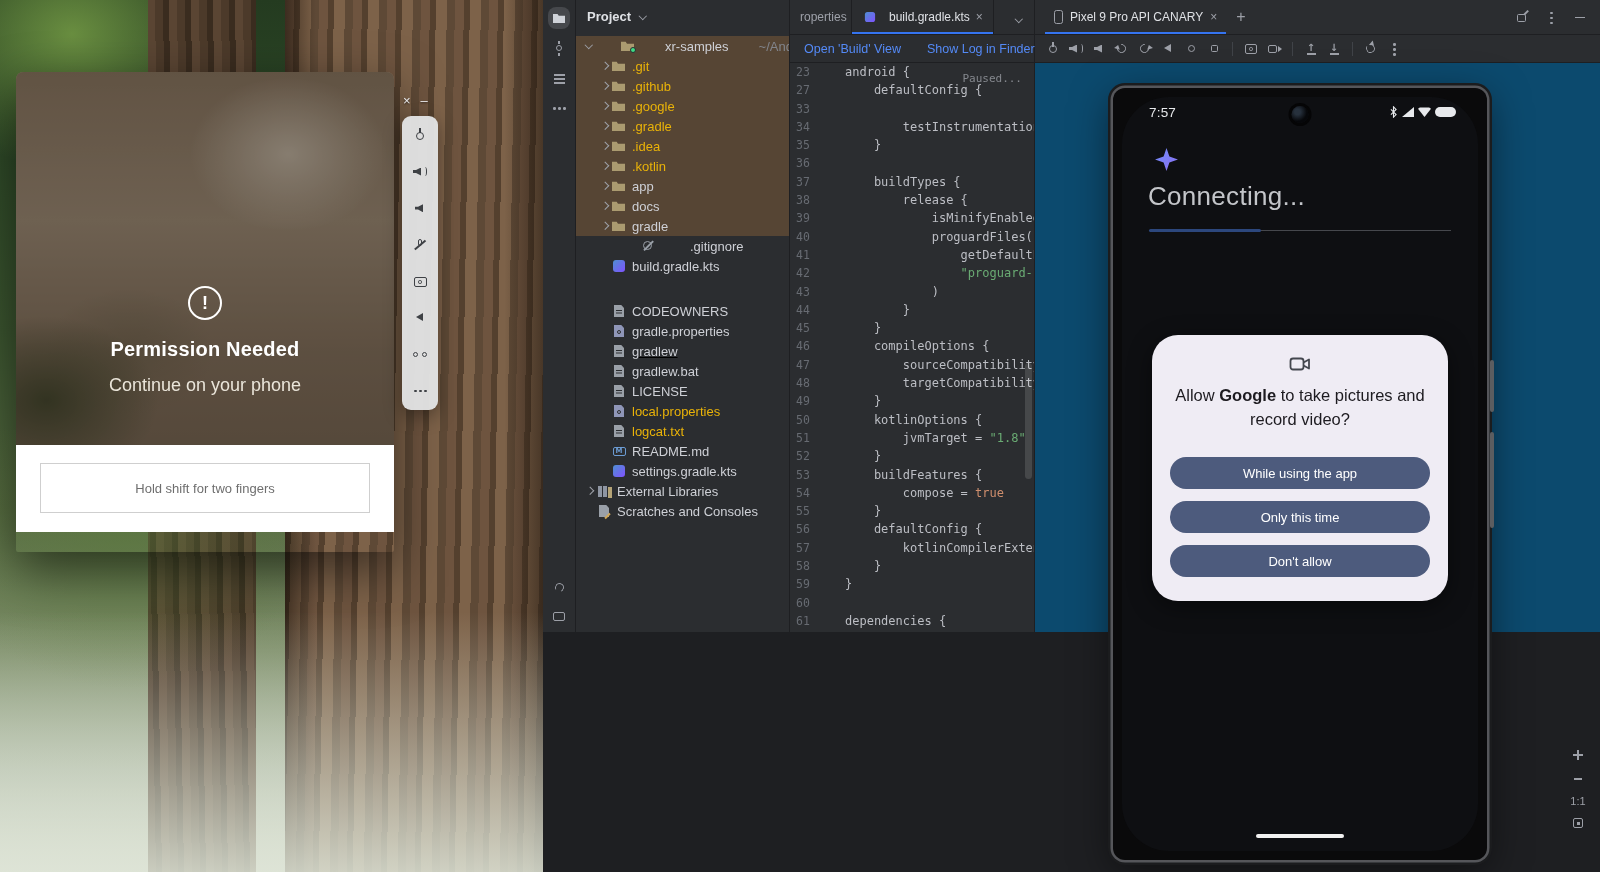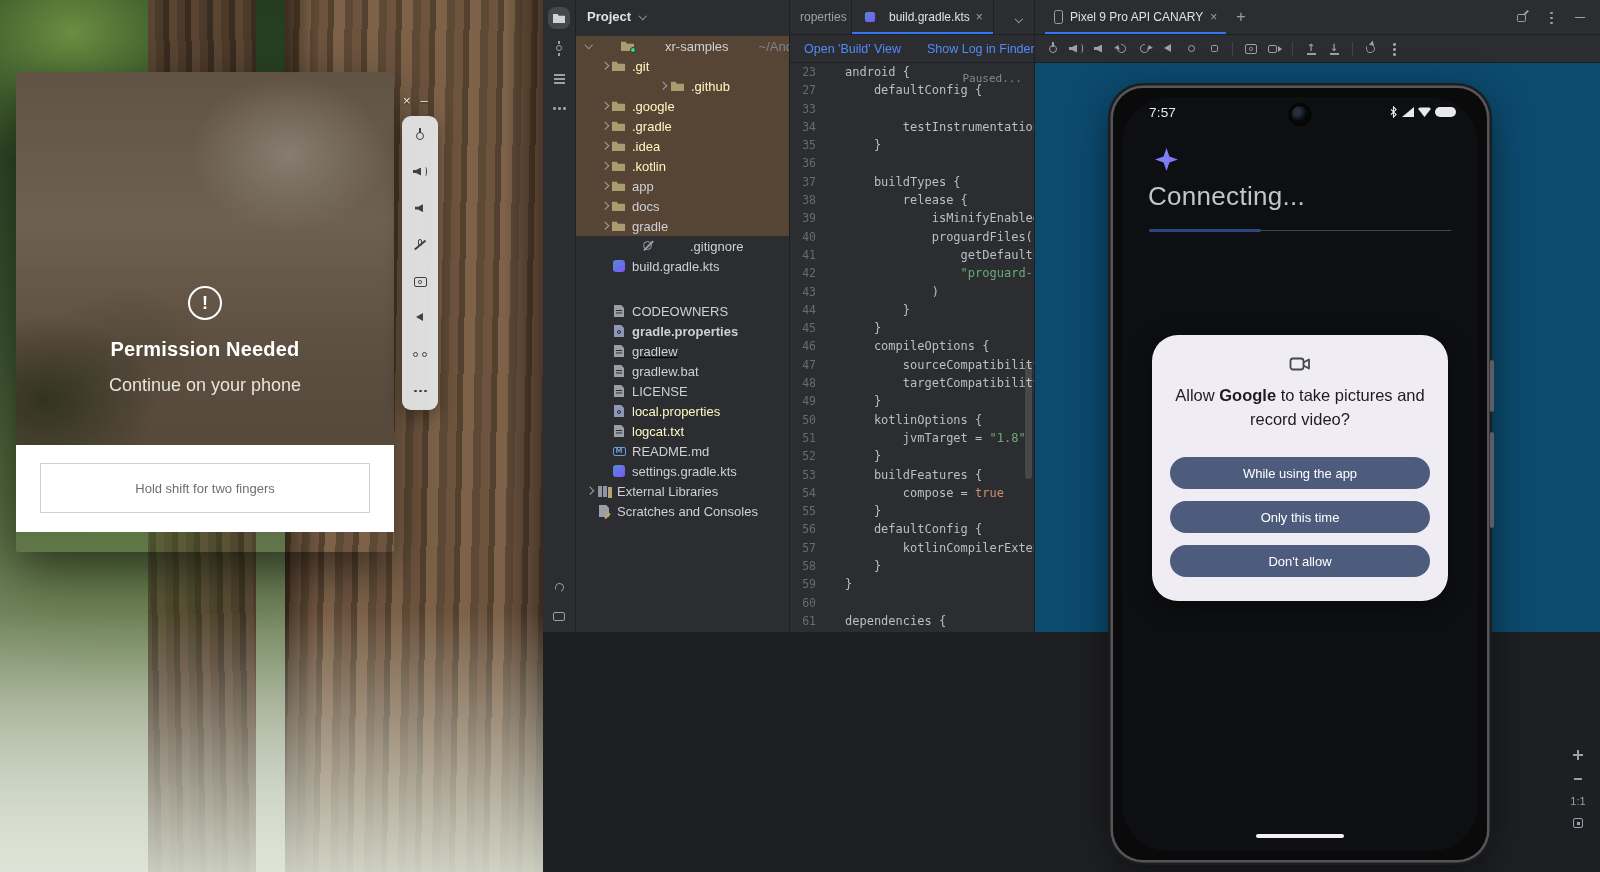--- a/index.html
+++ b/index.html
@@ -112,60 +112,60 @@
   .ico-config::after{left:5.5px;top:6.5px;width:4px;height:4px;border:1.2px solid #2b2d30;border-radius:50%}
   .ico-markdown::before{left:1.5px;top:3.5px;width:13px;height:9px;border:1.2px solid #6b9bd2;border-radius:2px}
   .ico-markdown::after{content:'M';left:0;top:5px;width:16px;text-align:center;font:700 7px/7px "DejaVu Sans",sans-serif;color:#6b9bd2}
   .ico-ignore::before{left:3px;top:3px;width:9px;height:9px;border:1.5px solid #9aa0a8;border-radius:50%}
   .ico-ignore::after{left:1.5px;top:7.25px;width:12.5px;height:1.5px;background:#9aa0a8;transform:rotate(-45deg)}
   .ico-libraries::before{left:2px;top:2.5px;width:3.5px;height:11px;background:#8f96a3;box-shadow:5px 0 0 #8f96a3,10px 1px 0 #b5a477}
   .ico-scratches::before{left:3px;top:1.5px;width:10px;height:12.5px;background:#9aa0a8;clip-path:polygon(0 0,68% 0,100% 28%,100% 100%,0 100%)}
   .ico-scratches::after{right:1px;bottom:2px;width:7px;height:2px;background:#d0a759;transform:rotate(-45deg)}
   .ico.sm{transform:scale(.85)}
   .tlabel{color:#ced0d6}
-  .tlabel.orange{color:#fef9c3}
+  .tlabel.orange{color:#eab308}
   .tsuffix{color:#82858c;margin-left:6px}
 
   
   .editor{width:245px;border-right:1px solid #1e1f22;display:flex;flex-direction:column;position:relative}
   .tabbar{height:35px;display:flex;align-items:stretch;border-bottom:1px solid #1e1f22;position:relative;flex:0 0 35px}
   .etab{display:flex;align-items:center;gap:6px;padding:0 10px;border-right:1px solid #1e1f22;cursor:pointer}
   .etab.partial{max-width:62px;overflow:hidden}
   .etab-label{font-size:12px;color:#9da0a8;white-space:nowrap}
   .etab.active .etab-label{color:#dfe1e5}
   .etab.active{box-shadow:inset 0 -2px 0 #3574f0}
   .tab-close{color:#9da0a8;font-size:12px;cursor:pointer}
   .tabsmore{position:absolute;right:8px;top:13px;cursor:pointer}
   .notifbar{height:28px;flex:0 0 28px;display:flex;align-items:center;gap:26px;padding-left:14px;border-bottom:1px solid #1e1f22}
   .elink{color:#548af7;font-size:12.5px;cursor:pointer;white-space:nowrap}
   .codearea{flex:1;position:relative;overflow:hidden;font-family:"DejaVu Sans Mono",monospace}
   #code-lines{position:absolute;inset:0}
   .cl{display:flex;height:18.3px;line-height:18.3px;font-size:12px;white-space:pre}
   .cl.hl{background:#3d4046}
-  .ln{flex:0 0 26px;text-align:right;color:#676b72;font-size:11.5px}
+  .ln{flex:0 0 26px;text-align:center;color:#676b72;font-size:11.5px}
   .hl .ln{color:#d8dade}
   .ct{padding-left:29px;color:#bcbec4}
   .ct .str{color:#6aab73}
   .ct .kw{color:#cf8e6d}
   .paused{position:absolute;top:9px;right:12px;font-size:11px;color:#85888e;z-index:2}
   .vscroll{position:absolute;right:2px;top:300px;width:7px;height:116px;border-radius:4px;background:rgba(255,255,255,.13);z-index:2}
 
   
   .devices{flex:1;display:flex;flex-direction:column;background:#0c4a6e}
   .dev-tabbar{height:35px;flex:0 0 35px;background:#2b2d30;display:flex;align-items:center;padding-left:10px;border-bottom:1px solid #1e1f22}
   .dev-tab{display:flex;align-items:center;gap:7px;padding:0 9px;height:100%;box-shadow:inset 0 -2px 0 #3574f0;cursor:pointer}
   .dev-tab-label{font-size:12px;color:#dfe1e5;white-space:nowrap}
   .phone-ico{width:9px;height:14px;border:1.4px solid #9da0a8;border-radius:2.5px}
   .dev-plus{margin-left:10px;color:#9da0a8;font-size:16px;cursor:pointer}
   .dev-right{margin-left:auto;display:flex;gap:13px;margin-right:12px}
   .dev-toolbar{height:28px;flex:0 0 28px;background:#2b2d30;display:flex;align-items:center;gap:7px;padding-left:10px;border-bottom:1px solid #1e1f22}
   .canvas{flex:1;position:relative}
 
   
-  .phone-frame{position:absolute;left:78px;top:25px;width:374px;height:772px;background:#0a0a0b;border-radius:30px;box-shadow:0 0 0 2.5px #55565a,0 0 0 5px #1b1c1e,0 10px 40px rgba(0,0,0,.55)}
+  .phone-frame{position:absolute;left:78px;top:25px;width:374px;height:772px;background:#0a0a0b;border-radius:12px;box-shadow:0 0 0 2.5px #55565a,0 0 0 5px #1b1c1e,0 10px 40px rgba(0,0,0,.55)}
   .sidebtn{position:absolute;right:-7px;width:4px;background:#5c5d60;border-radius:2px}
   .b1{top:272px;height:52px}.b2{top:344px;height:96px}
   .phone-screen{position:absolute;inset:9px;background:#0e0f12;border-radius:47px;overflow:hidden}
   .punch{position:absolute;left:50%;top:9px;transform:translateX(-50%);width:17px;height:17px;border-radius:50%;background:radial-gradient(circle at 35% 35%,#27313d 0 18%,#06070a 60%);box-shadow:0 0 0 3px #050506}
   .stime{position:absolute;left:27px;top:8px;font-size:13.5px;color:#e7e9ec;letter-spacing:.2px}
   .sicons{position:absolute;right:22px;top:9px;display:flex;align-items:center;gap:4px}
   .sig{width:12px;height:10px;background:#e7e9ec;clip-path:polygon(100% 0,100% 100%,0 100%)}
   .wif{width:13px;height:10px;background:#e7e9ec;clip-path:polygon(50% 100%,0 18%,14% 6%,86% 6%,100% 18%)}
   .bat{width:21px;height:10.5px;border-radius:5.5px;background:#e7e9ec}
   .spark{position:absolute;left:32px;top:50px}
@@ -248,21 +248,21 @@
           <span class="chev down"></span>
           <span class="ico ico-android-module"></span>
           <span class="tlabel">xr-samples</span>
           <span class="tsuffix"> ~/AndroidStudioProj</span>
         </div>
         <div class="trow sel" style="padding-left: 21px;">
           <span class="chev right"></span>
           <span class="ico ico-folder"></span>
           <span class="tlabel orange">.git</span>
         </div>
-        <div class="trow sel" style="padding-left: 21px; justify-content: center;">
+        <div class="trow sel" style="padding-left: 21px;">
           <span class="chev right"></span>
           <span class="ico ico-folder"></span>
           <span class="tlabel orange">.github</span>
         </div>
         <div class="trow sel" style="padding-left: 21px;">
           <span class="chev right"></span>
           <span class="ico ico-folder"></span>
           <span class="tlabel orange">.google</span>
         </div>
         <div class="trow sel" style="padding-left: 21px;">
@@ -303,21 +303,21 @@
         <div class="trow" style="padding-left: 21px;">
           <span class="chev"></span>
           <span class="ico ico-gradle"></span>
           <span class="tlabel">build.gradle.kts</span>
         </div>
         <div class="trow" style="padding-left: 21px; margin-top: 25px;">
           <span class="chev"></span>
           <span class="ico ico-text"></span>
           <span class="tlabel">CODEOWNERS</span>
         </div>
-        <div class="trow" style="padding-left: 21px; font-weight: bold;">
+        <div class="trow" style="padding-left: 21px;">
           <span class="chev"></span>
           <span class="ico ico-config"></span>
           <span class="tlabel">gradle.properties</span>
         </div>
         <div class="trow" style="padding-left: 21px; text-decoration: underline;">
           <span class="chev"></span>
           <span class="ico ico-text"></span>
           <span class="tlabel">gradlew</span>
         </div>
         <div class="trow" style="padding-left: 21px;">

